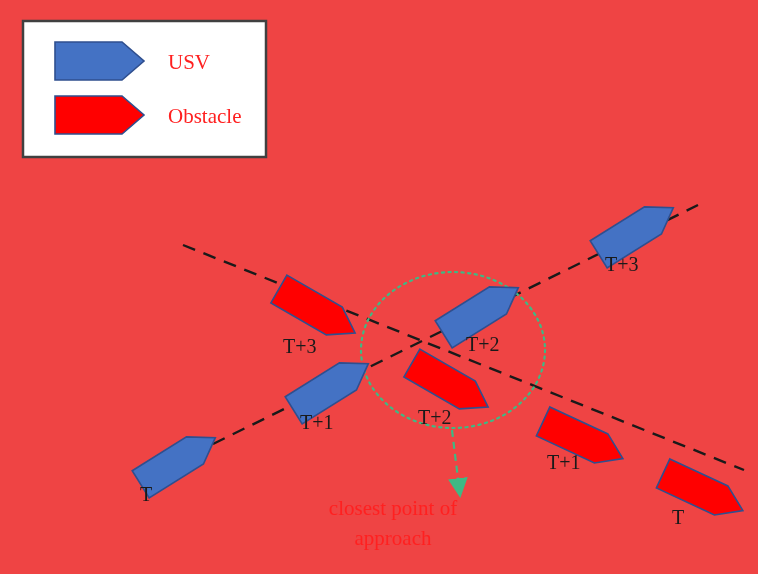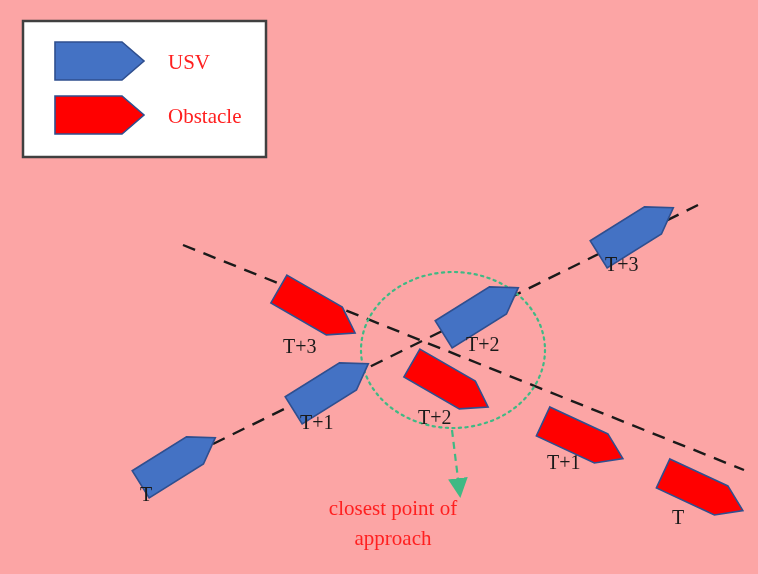--- a/index.html
+++ b/index.html
@@ -8,21 +8,21 @@
     padding: 0;
     background: #ffffff;
   }
   body {
     font-family: "Liberation Serif", "DejaVu Serif", serif;
   }
   #stage {
     position: relative;
     width: 758px;
     height: 574px;
-    background: #fca5a5;
+    background: #ef4444;
     overflow: hidden;
   }
   #diagram-svg {
     position: absolute;
     left: 0;
     top: 0;
     width: 758px;
     height: 574px;
     display: block;
   }

